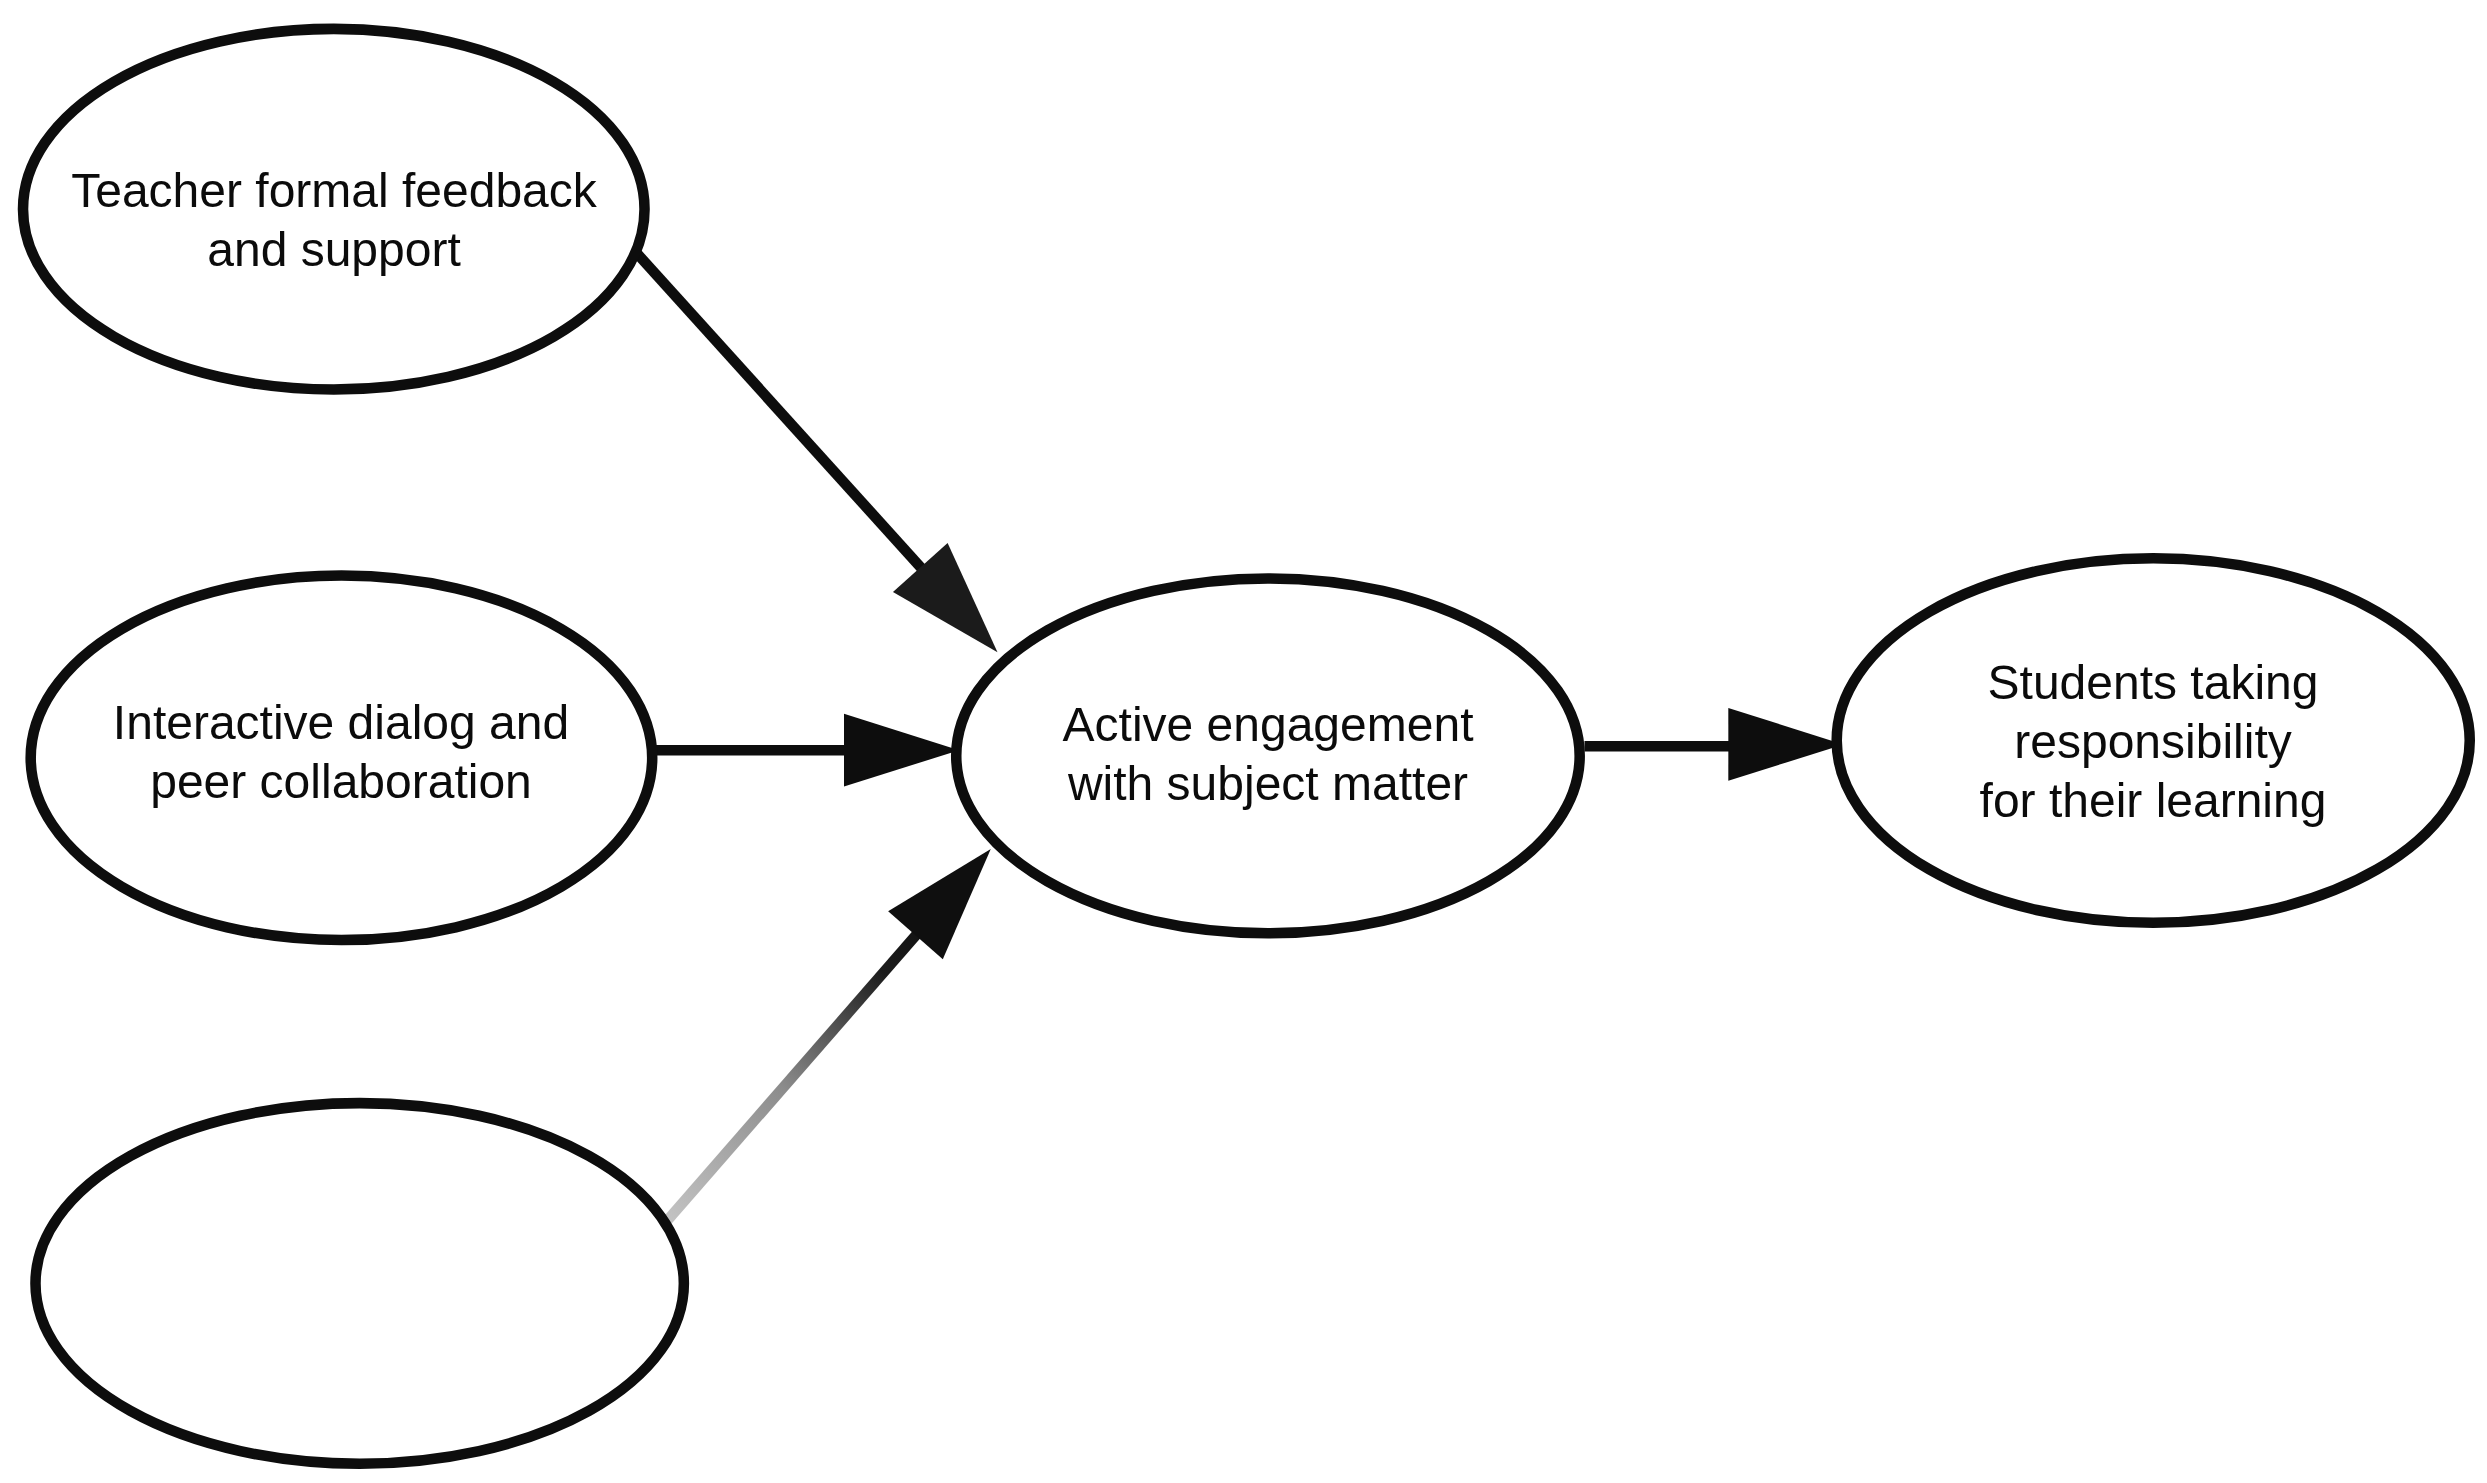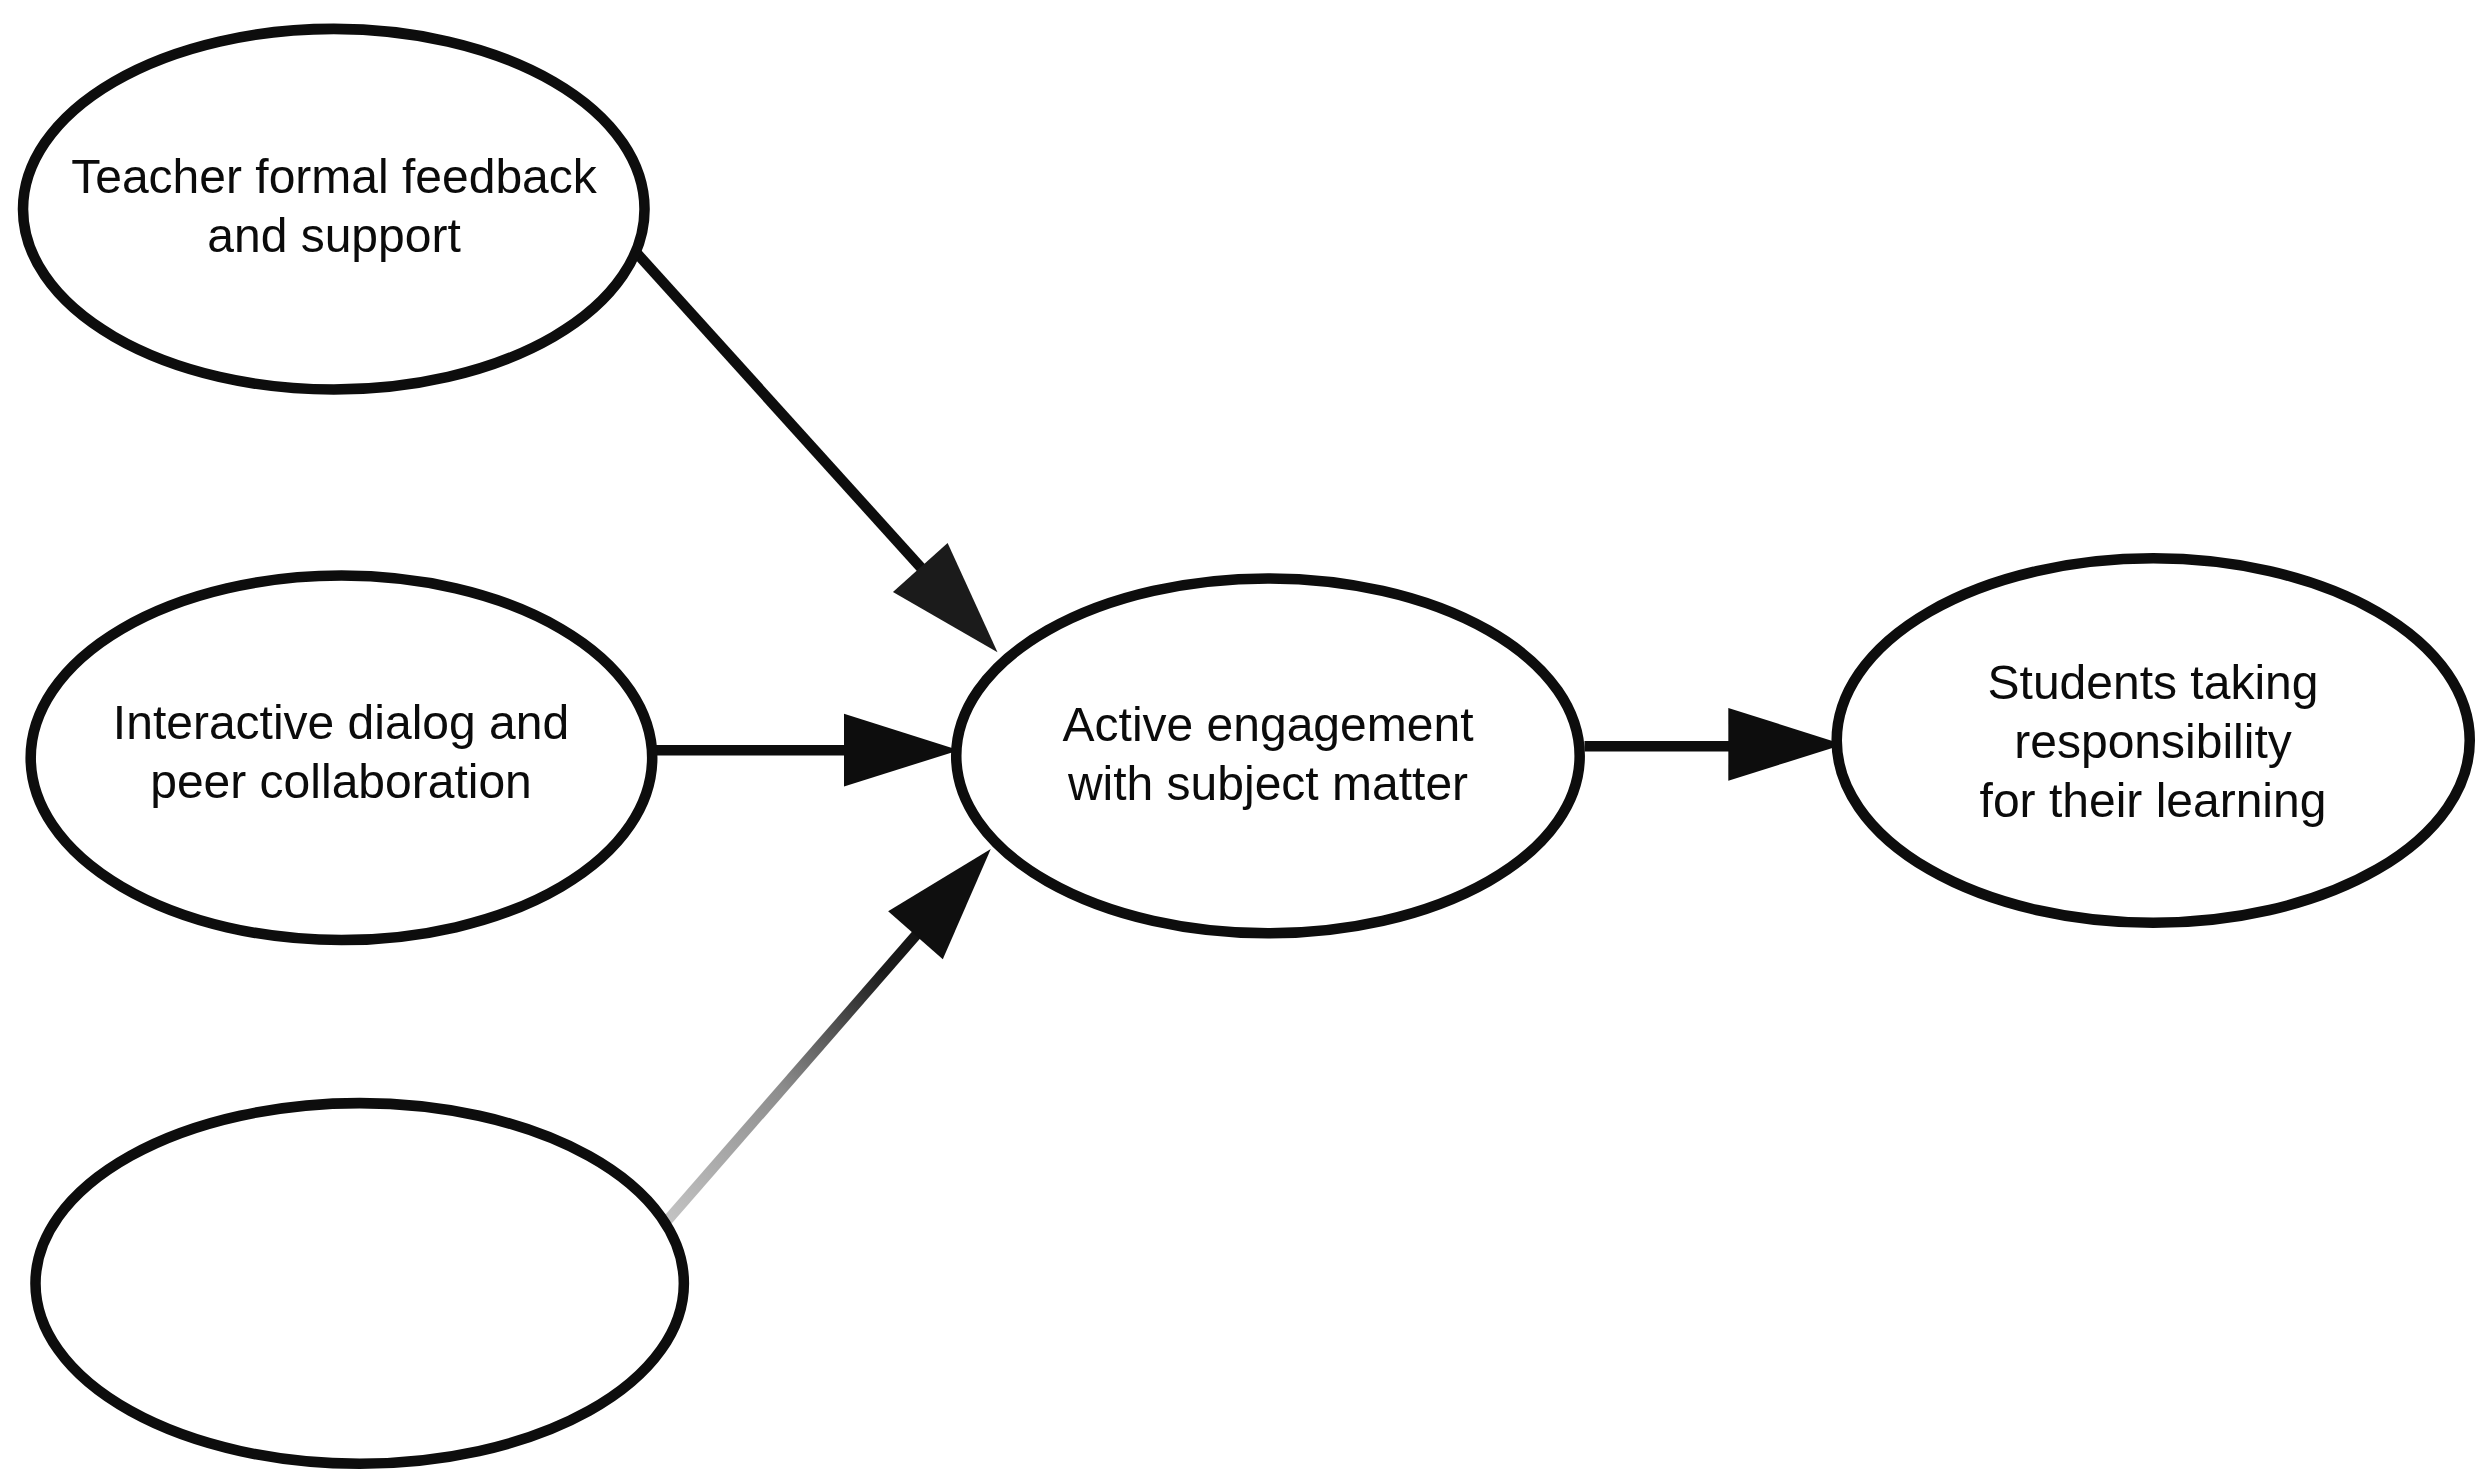--- a/index.html
+++ b/index.html
@@ -66,21 +66,21 @@
       <polygon points="1922,776 1802,814 1802,738" fill="#0d0d0d"></polygon>
     </g>
 
     <ellipse cx="348" cy="218" rx="324" ry="188" fill="#ffffff" stroke="#0d0d0d" stroke-width="11"></ellipse>
     <ellipse cx="356" cy="790" rx="324" ry="190" fill="#ffffff" stroke="#0d0d0d" stroke-width="11"></ellipse>
     <ellipse cx="375" cy="1338" rx="338" ry="188" fill="#ffffff" stroke="#0d0d0d" stroke-width="11"></ellipse>
     <ellipse cx="1322" cy="788" rx="325" ry="185" fill="#ffffff" stroke="#0d0d0d" stroke-width="11"></ellipse>
     <ellipse cx="2245" cy="772" rx="330" ry="190" fill="#ffffff" stroke="#0d0d0d" stroke-width="11"></ellipse>
   </svg>
 
-  <div class="node-label w-wide" style="left:334px;  top:206px;">Teacher formal feedback
+  <div class="node-label w-wide" style="left:334px;  top:220px;">Teacher formal feedback
 and support</div>
   <div class="node-label w-mid" style="left:341px;  top:752px;">Interactive dialog and
 peer collaboration</div>
   <div class="node-label w-mid" style="left:1268px; top:754px;">Active engagement
 with subject matter</div>
   <div class="node-label w-narrow" style="left:2153px; top:741px;">Students taking
 responsibility
 for their learning</div>
 
 </div>

